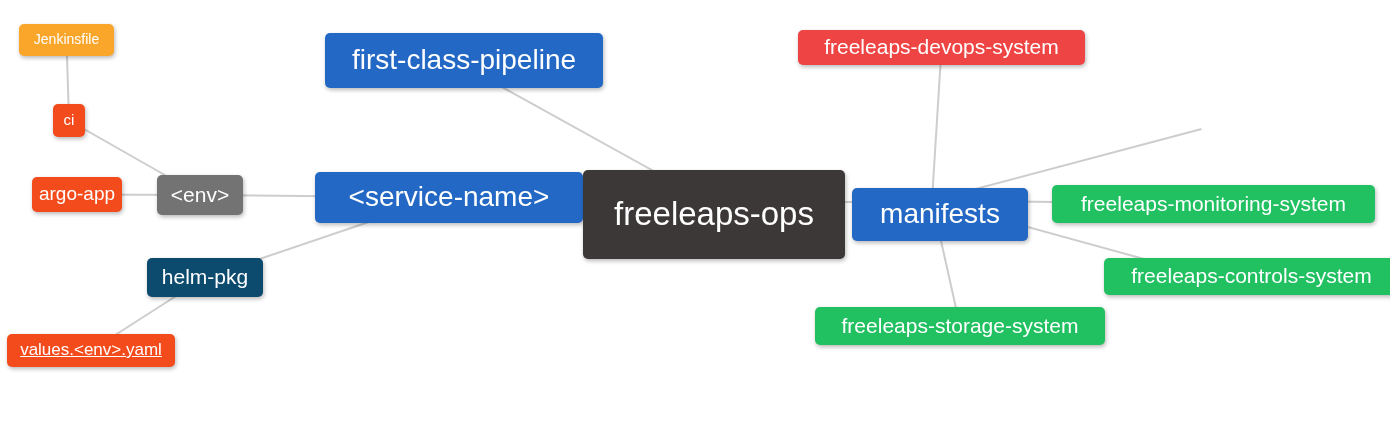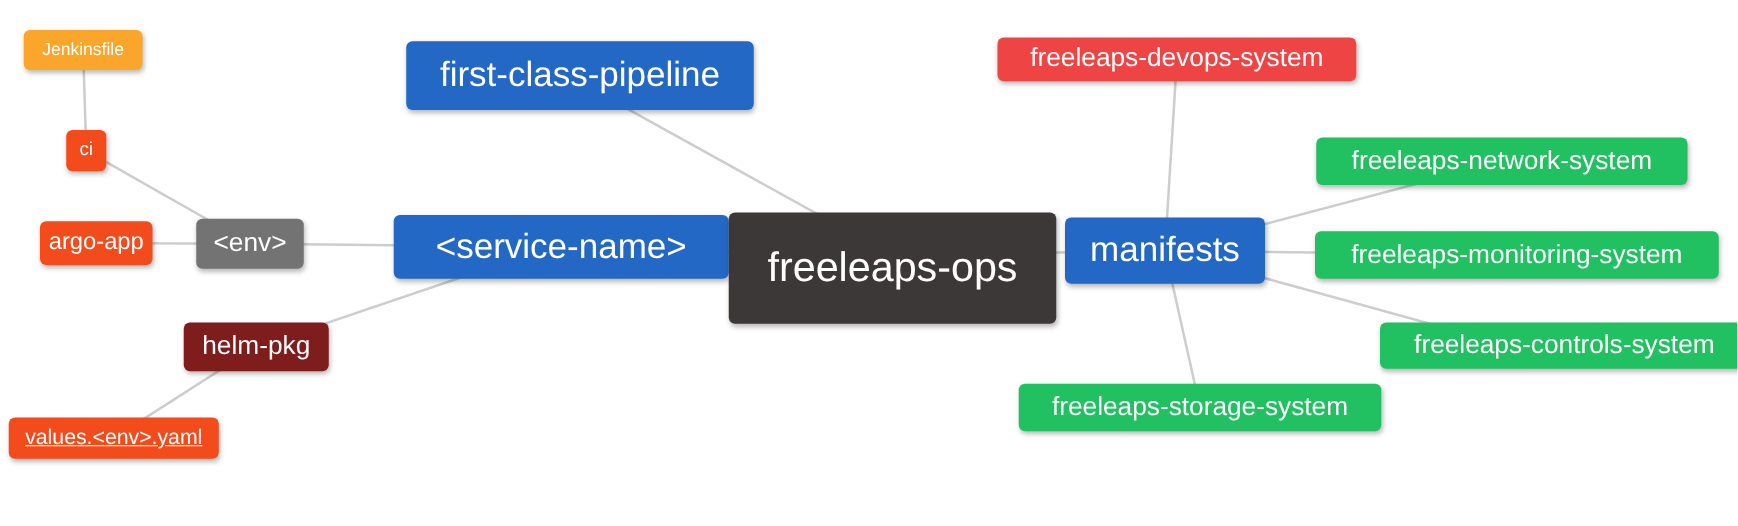--- a/index.html
+++ b/index.html
@@ -66,43 +66,40 @@
     </div>
   <div class="node" style="left: 53px; top: 104px; width: 32px; height: 33px; background: rgb(244, 75, 28); font-size: 15px;">
       <span>ci</span>
     </div>
   <div class="node" style="left: 32px; top: 177px; width: 90px; height: 35px; background: rgb(244, 75, 28); font-size: 19px;">
       <span>argo-app</span>
     </div>
   <div class="node" style="left: 157px; top: 175px; width: 86px; height: 40px; background: #737373; font-size: 21px;">
       <span>&lt;env&gt;</span>
     </div>
-  <div class="node" style="left: 147px; top: 258px; width: 116px; height: 39px; background: #7f1d1d; font-size: 21px;">
+  <div class="node" style="left: 147px; top: 258px; width: 116px; height: 39px; background: #0c4a6e; font-size: 21px;">
       <span>helm-pkg</span>
     </div>
   <div class="node" style="left: 7px; top: 334px; width: 168px; height: 33px; background: rgb(244, 75, 28); font-size: 17px; text-decoration: underline;">
       <span>values.&lt;env&gt;.yaml</span>
     </div>
   <div class="node" style="left: 309px; top: 33px; width: 278px; height: 55px; background: rgb(35, 104, 196); font-size: 28px; margin-left: 16px;">
       <span>first-class-pipeline</span>
     </div>
   <div class="node" style="left: 315px; top: 172px; width: 268px; height: 51px; background: rgb(35, 104, 196); font-size: 28px;">
       <span>&lt;service-name&gt;</span>
     </div>
   <div class="node" style="left: 583px; top: 170px; width: 262px; height: 89px; background: rgb(60, 56, 56); font-size: 33px;">
       <span>freeleaps-ops</span>
     </div>
-  <div class="node" style="left: 852px; top: 174px; width: 160px; height: 53px; background: rgb(35, 104, 196); font-size: 28px;">
+  <div class="node" style="left: 852px; top: 188px; width: 176px; height: 53px; background: rgb(35, 104, 196); font-size: 28px;">
       <span>manifests</span>
     </div>
   <div class="node" style="left: 798px; top: 30px; width: 287px; height: 35px; background: #ef4444; font-size: 21px;">
       <span>freeleaps-devops-system</span>
-    </div>
-  <div class="node" style="left: 1053px; top: 110px; width: 297px; height: 38px; background: rgb(33, 192, 97); font-size: 21px;">
-      <span>freeleaps-network-system</span>
     </div>
   <div class="node" style="left: 1052px; top: 185px; width: 323px; height: 38px; background: rgb(33, 192, 97); font-size: 21px; justify-content: center;">
       <span>freeleaps-monitoring-system</span>
     </div>
   <div class="node" style="left: 1060px; top: 258px; width: 295px; height: 37px; background: rgb(33, 192, 97); font-size: 21px; margin-left: 44px;">
       <span>freeleaps-controls-system</span>
     </div>
   <div class="node" style="left: 815px; top: 307px; width: 290px; height: 38px; background: rgb(33, 192, 97); font-size: 21px; justify-content: center;">
       <span>freeleaps-storage-system</span>
     </div>

